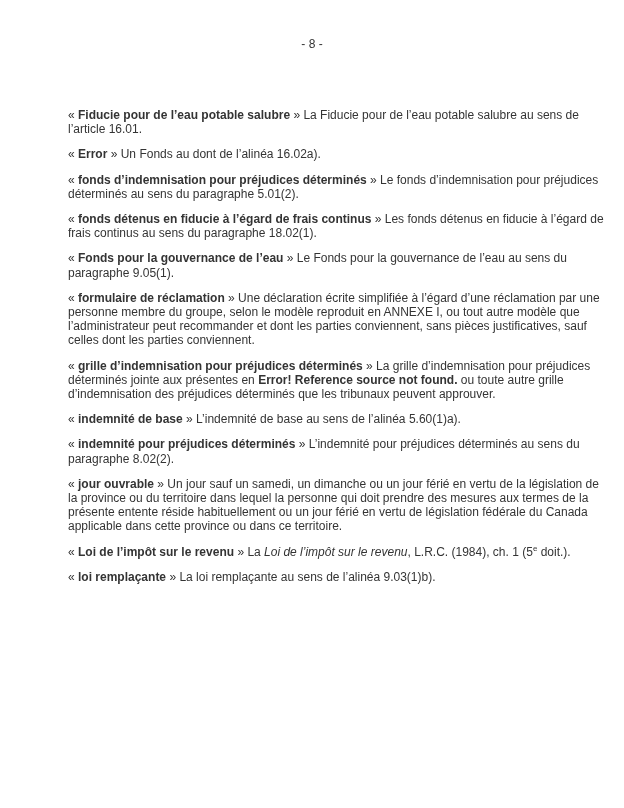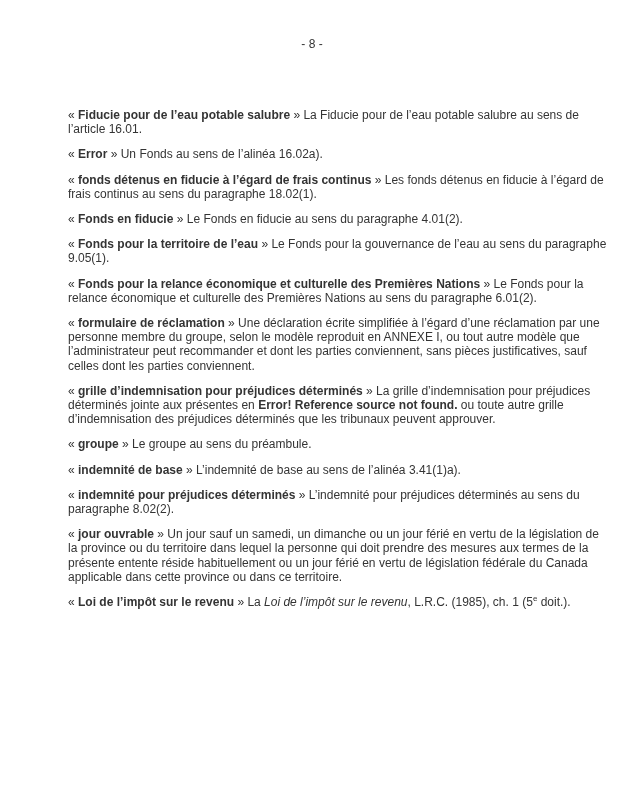--- a/index.html
+++ b/index.html
@@ -39,26 +39,25 @@
   .run-i { font-style: italic; }
   sup.run-sup { font-size: 8px; vertical-align: super; line-height: 0; }
 </style>
 </head>
 <body>
 
 <div class="sheet">
   <div class="page-number">- 8 -</div>
   <div class="definitions">
       <p class="def"><span class="run-n">« </span><span class="run-b">Fiducie pour de l’eau potable salubre</span><span class="run-n"> » La Fiducie pour de l’eau potable salubre au sens de l’article 16.01.</span></p>
-      <p class="def"><span class="run-n">« </span><span class="run-b">Error</span><span class="run-n"> » Un Fonds au sens de l’alinéa 16.02a).</span></p>
+      <p class="def"><span class="run-n">« </span><span class="run-b">Error</span><span class="run-n"> » Un Fonds au dont de l’alinéa 16.02a).</span></p>
+      <p class="def"><span class="run-n">« </span><span class="run-b">fonds d’indemnisation pour préjudices déterminés</span><span class="run-n"> » Le fonds d’indemnisation pour préjudices déterminés au sens du paragraphe 5.01(2).</span></p>
       <p class="def"><span class="run-n">« </span><span class="run-b">fonds détenus en fiducie à l’égard de frais continus</span><span class="run-n"> » Les fonds détenus en fiducie à l’égard de frais continus au sens du paragraphe 18.02(1).</span></p>
-      <p class="def"><span class="run-n">« </span><span class="run-b">Fonds en fiducie</span><span class="run-n"> » Le Fonds en fiducie au sens du paragraphe 4.01(2).</span></p>
-      <p class="def"><span class="run-n">« </span><span class="run-b">Fonds pour la territoire de l’eau</span><span class="run-n"> » Le Fonds pour la gouvernance de l’eau au sens du paragraphe 9.05(1).</span></p>
-      <p class="def"><span class="run-n">« </span><span class="run-b">Fonds pour la relance économique et culturelle des Premières Nations</span><span class="run-n"> » Le Fonds pour la relance économique et culturelle des Premières Nations au sens du paragraphe 6.01(2).</span></p>
+      <p class="def"><span class="run-n">« </span><span class="run-b">Fonds pour la gouvernance de l’eau</span><span class="run-n"> » Le Fonds pour la gouvernance de l’eau au sens du paragraphe 9.05(1).</span></p>
       <p class="def"><span class="run-n">« </span><span class="run-b">formulaire de réclamation</span><span class="run-n"> » Une déclaration écrite simplifiée à l’égard d’une réclamation par une personne membre du groupe, selon le modèle reproduit en ANNEXE I, ou tout autre modèle que l’administrateur peut recommander et dont les parties conviennent, sans pièces justificatives, sauf celles dont les parties conviennent.</span></p>
       <p class="def"><span class="run-n">« </span><span class="run-b">grille d’indemnisation pour préjudices déterminés</span><span class="run-n"> » La grille d’indemnisation pour préjudices déterminés jointe aux présentes en </span><span class="run-b">Error! Reference source not found.</span><span class="run-n"> ou toute autre grille d’indemnisation des préjudices déterminés que les tribunaux peuvent approuver.</span></p>
-      <p class="def"><span class="run-n">« </span><span class="run-b">groupe</span><span class="run-n"> » Le groupe au sens du préambule.</span></p>
-      <p class="def"><span class="run-n">« </span><span class="run-b">indemnité de base</span><span class="run-n"> » L’indemnité de base au sens de l’alinéa 3.41(1)a).</span></p>
+      <p class="def"><span class="run-n">« </span><span class="run-b">indemnité de base</span><span class="run-n"> » L’indemnité de base au sens de l’alinéa 5.60(1)a).</span></p>
       <p class="def"><span class="run-n">« </span><span class="run-b">indemnité pour préjudices déterminés</span><span class="run-n"> » L’indemnité pour préjudices déterminés au sens du paragraphe 8.02(2).</span></p>
       <p class="def"><span class="run-n">« </span><span class="run-b">jour ouvrable</span><span class="run-n"> » Un jour sauf un samedi, un dimanche ou un jour férié en vertu de la législation de la province ou du territoire dans lequel la personne qui doit prendre des mesures aux termes de la présente entente réside habituellement ou un jour férié en vertu de législation fédérale du Canada applicable dans cette province ou dans ce territoire.</span></p>
-      <p class="def"><span class="run-n">« </span><span class="run-b">Loi de l’impôt sur le revenu</span><span class="run-n"> » La </span><span class="run-i">Loi de l’impôt sur le revenu</span><span class="run-n">, L.R.C. (1985), ch. 1 (5</span><sup class="run-sup">e</sup><span class="run-n"> doit.).</span></p>
+      <p class="def"><span class="run-n">« </span><span class="run-b">Loi de l’impôt sur le revenu</span><span class="run-n"> » La </span><span class="run-i">Loi de l’impôt sur le revenu</span><span class="run-n">, L.R.C. (1984), ch. 1 (5</span><sup class="run-sup">e</sup><span class="run-n"> doit.).</span></p>
+      <p class="def"><span class="run-n">« </span><span class="run-b">loi remplaçante</span><span class="run-n"> » La loi remplaçante au sens de l’alinéa 9.03(1)b).</span></p>
     </div>
 </div>
 
 </body></html>

